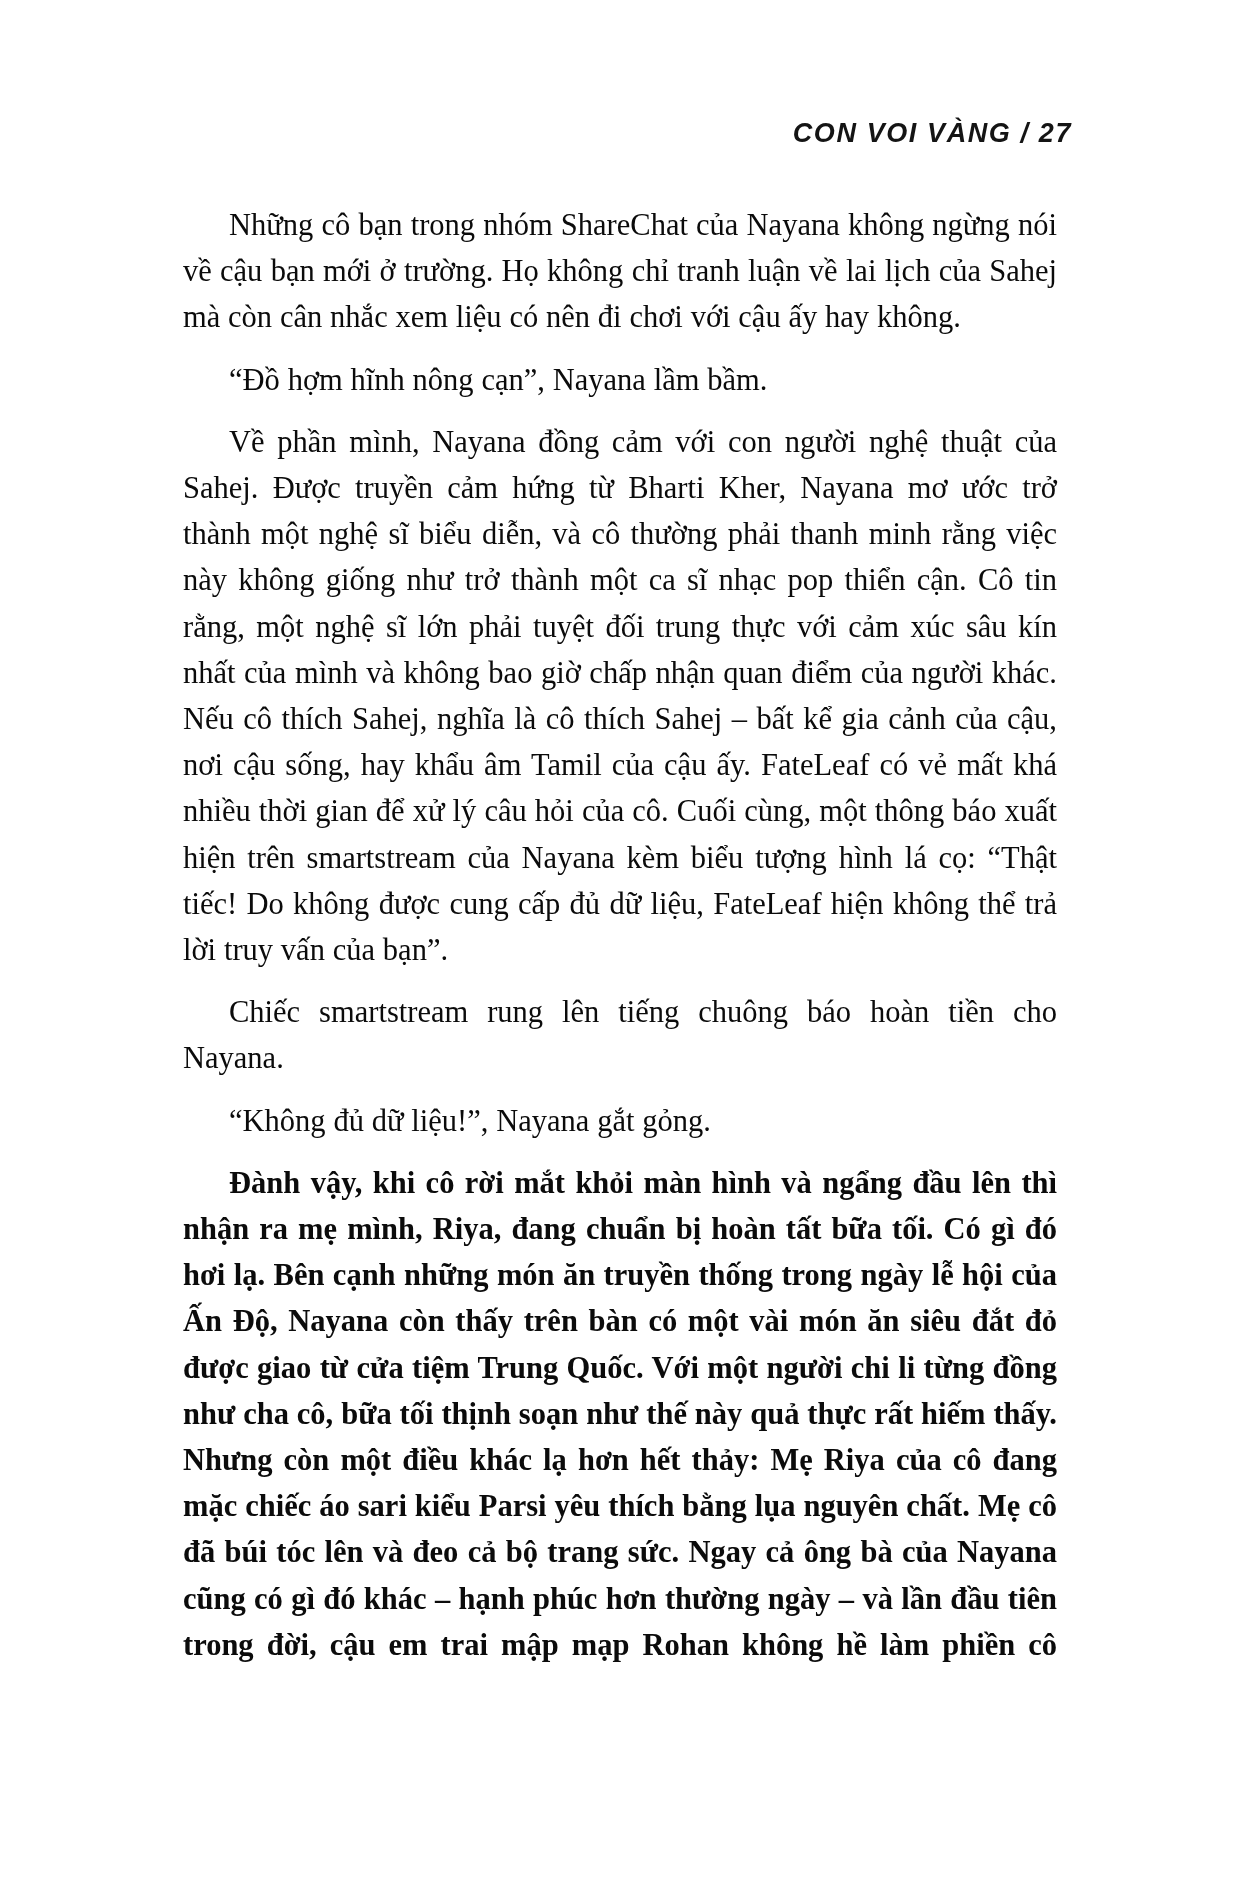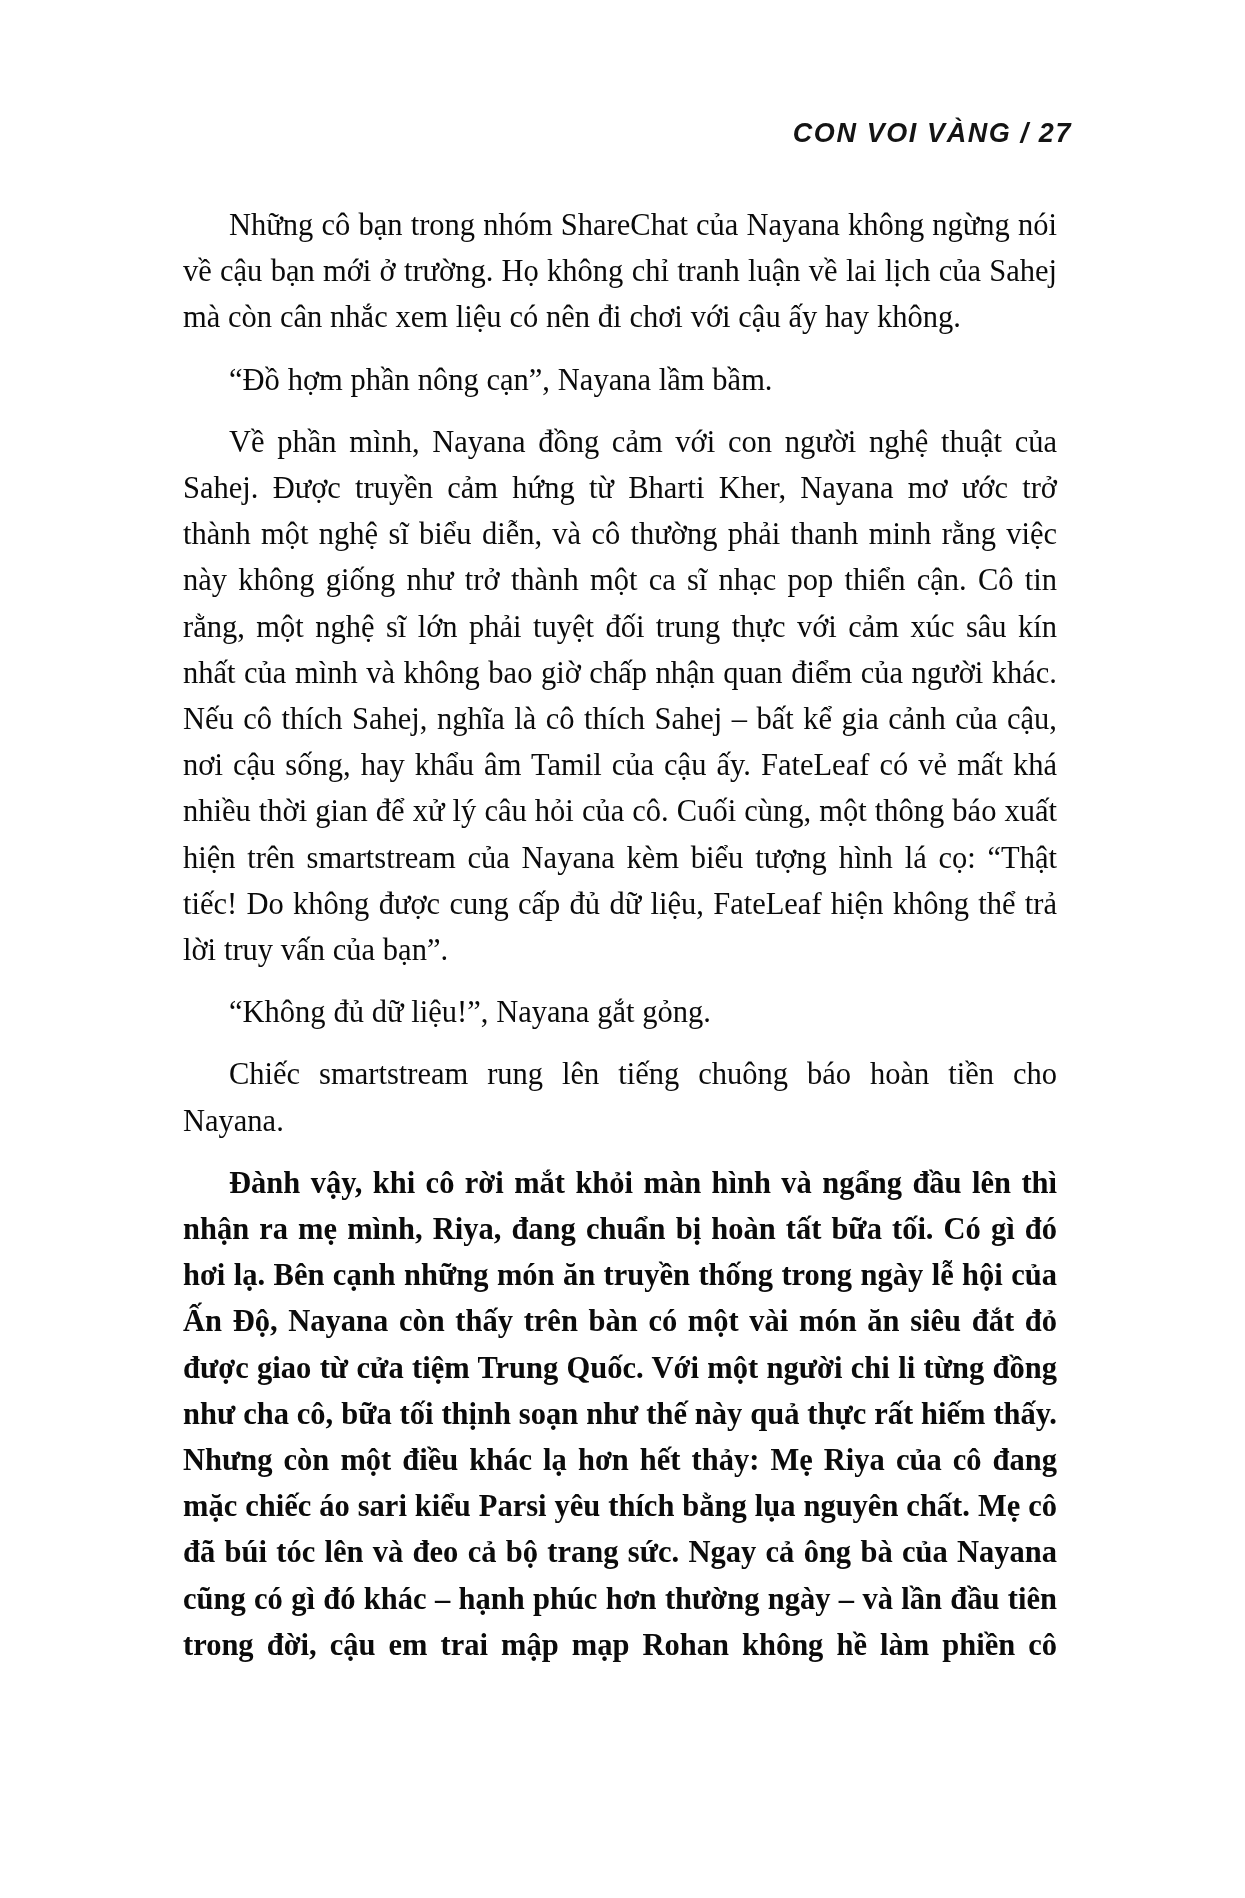--- a/index.html
+++ b/index.html
@@ -58,20 +58,20 @@
 <body>
 
 <div class="page">
 
   <div class="running-head">
     <span>CON VOI VÀNG / 27</span>
   </div>
 
   <div class="textblock">
     <p>Những cô bạn trong nhóm ShareChat của Nayana không ngừng nói về cậu bạn mới ở trường. Họ không chỉ tranh luận về lai lịch của Sahej mà còn cân nhắc xem liệu có nên đi chơi với cậu ấy hay không.</p>
-    <p>“Đồ hợm phần nông cạn”, Nayana lầm bầm.</p>
+    <p>“Đồ hợm hĩnh nông cạn”, Nayana lầm bầm.</p>
     <p>Về phần mình, Nayana đồng cảm với con người nghệ thuật của Sahej. Được truyền cảm hứng từ Bharti Kher, Nayana mơ ước trở thành một nghệ sĩ biểu diễn, và cô thường phải thanh minh rằng việc này không giống như trở thành một ca sĩ nhạc pop thiển cận. Cô tin rằng, một nghệ sĩ lớn phải tuyệt đối trung thực với cảm xúc sâu kín nhất của mình và không bao giờ chấp nhận quan điểm của người khác. Nếu cô thích Sahej, nghĩa là cô thích Sahej – bất kể gia cảnh của cậu, nơi cậu sống, hay khẩu âm Tamil của cậu ấy. FateLeaf có vẻ mất khá nhiều thời gian để xử lý câu hỏi của cô. Cuối cùng, một thông báo xuất hiện trên smartstream của Nayana kèm biểu tượng hình lá cọ: “Thật tiếc! Do không được cung cấp đủ dữ liệu, FateLeaf hiện không thể trả lời truy vấn của bạn”.</p>
+    <p>Chiếc smartstream rung lên tiếng chuông báo hoàn tiền cho Nayana.</p>
     <p>“Không đủ dữ liệu!”, Nayana gắt gỏng.</p>
-    <p>Chiếc smartstream rung lên tiếng chuông báo hoàn tiền cho Nayana.</p>
     <p>Đành vậy, khi cô rời mắt khỏi màn hình và ngẩng đầu lên thì nhận ra mẹ mình, Riya, đang chuẩn bị hoàn tất bữa tối. Có gì đó hơi lạ. Bên cạnh những món ăn truyền thống trong ngày lễ hội của Ấn Độ, Nayana còn thấy trên bàn có một vài món ăn siêu đắt đỏ được giao từ cửa tiệm Trung Quốc. Với một người chi li từng đồng như cha cô, bữa tối thịnh soạn như thế này quả thực rất hiếm thấy. Nhưng còn một điều khác lạ hơn hết thảy: Mẹ Riya của cô đang mặc chiếc áo sari kiểu Parsi yêu thích bằng lụa nguyên chất. Mẹ cô đã búi tóc lên và đeo cả bộ trang sức. Ngay cả ông bà của Nayana cũng có gì đó khác – hạnh phúc hơn thường ngày – và lần đầu tiên trong đời, cậu em trai mập mạp Rohan không hề làm phiền cô bằng hàng vạn câu hỏi ngớ ngẩn.</p>
   </div>
 
 </div>
 
 </body></html>

